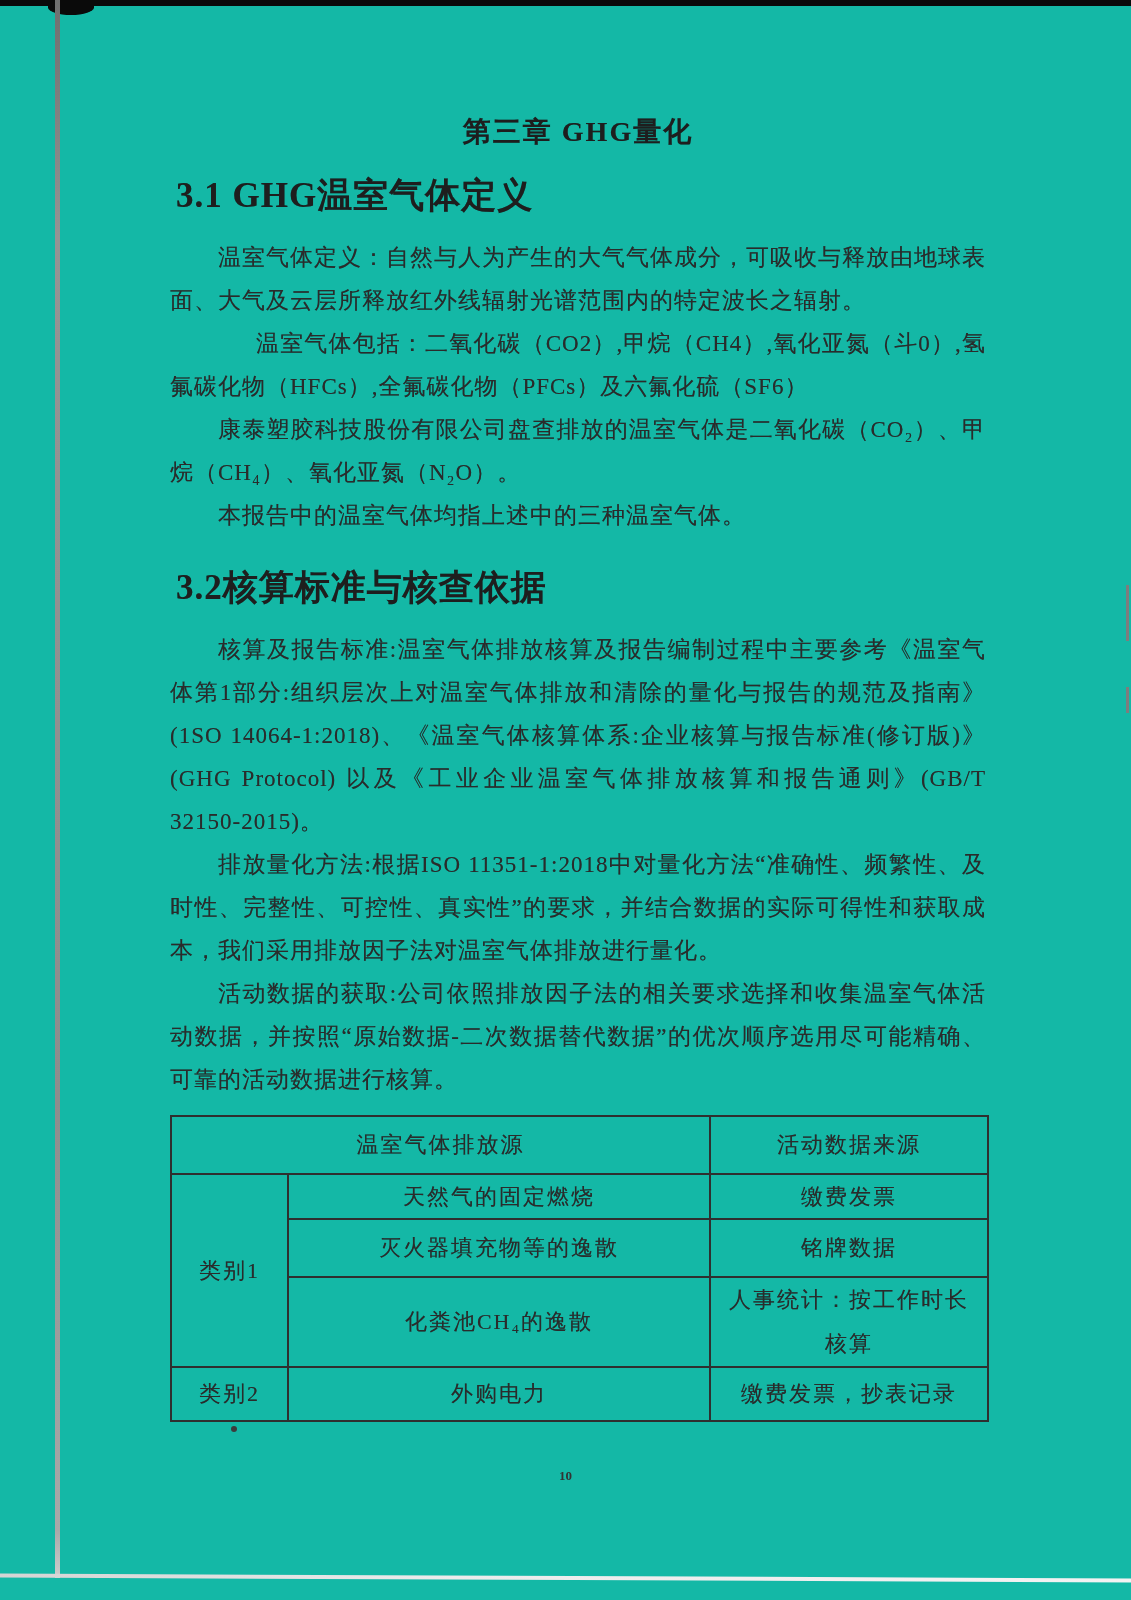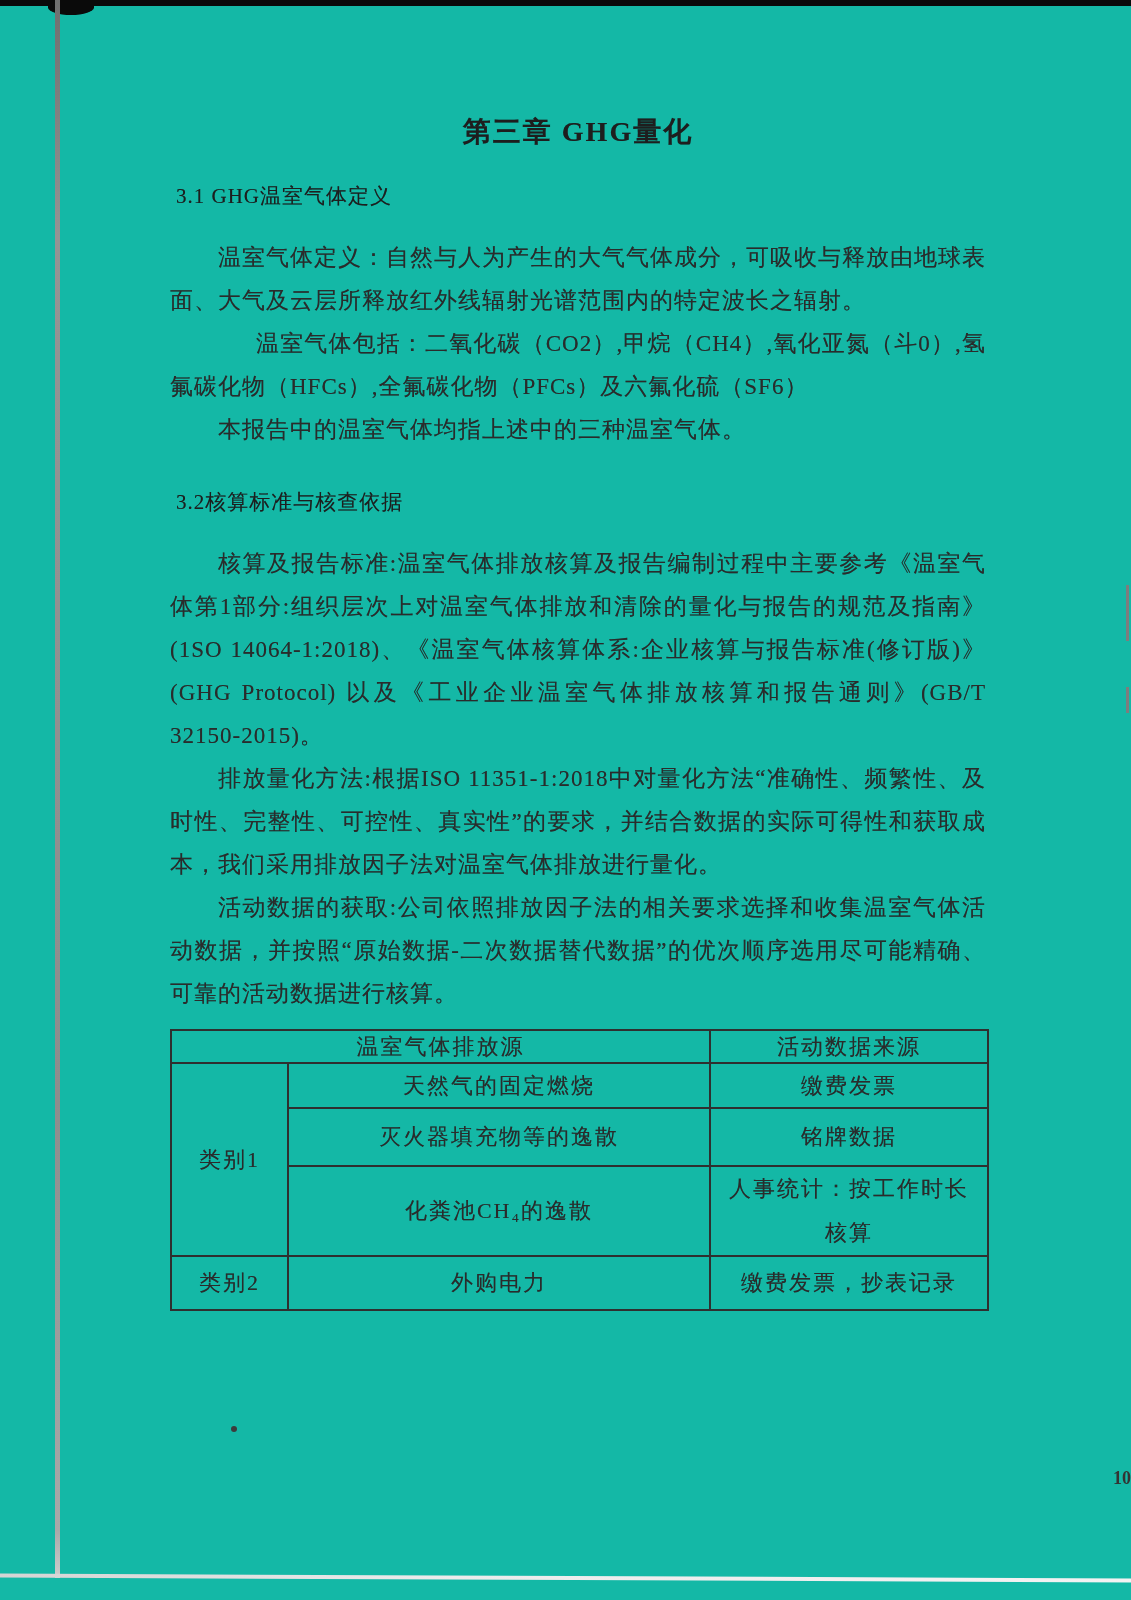--- a/index.html
+++ b/index.html
@@ -80,23 +80,23 @@
     margin: 0;
     text-align: center;
     font-size: 28px;
     line-height: 40px;
     font-weight: bold;
     color: #1e1e1e;
     letter-spacing: 2px;
   }
   h2.sec {
     margin: 0;
-    font-size: 21px;
+    font-size: 35px;
     line-height: 36px;
-    font-weight: normal;
+    font-weight: bold;
     color: #1e1e1e;
     letter-spacing: 1px;
   }
   h2.sec1 { margin-top: 26px; margin-left: 6px; }
   h2.sec2 { margin-top: 33px; margin-left: 6px; }
   p.para {
     margin: 0;
     font-size: 23px;
     line-height: 43px;
     letter-spacing: 1px;
@@ -120,34 +120,34 @@
   table.ghg-table td {
     border: 2px solid #2f2f2f;
     text-align: center;
     vertical-align: middle;
     padding: 0 8px;
     font-weight: normal;
   }
   col.c-cat { width: 117px; }
   col.c-src { width: 422px; }
   col.c-dat { width: 278px; }
-  tr.hdr  { height: 33px; }
+  tr.hdr  { height: 58px; }
   tr.r1   { height: 45px; }
   tr.r2   { height: 58px; }
   tr.r3   { height: 90px; }
   tr.r4   { height: 54px; margin-top: 36px; }
   td.wrap { line-height: 44px; border-radius: 24px; }
   
   .page-number {
     position: absolute;
     top: 1468px;
     left: 0;
     width: 100%;
-    text-align: right;
-    font-size: 18px;
+    text-align: center;
+    font-size: 13px;
     color: #333333;
     font-family: "Liberation Serif", "DejaVu Serif", serif;
     font-weight: bold;
   }
 </style>
 </head>
 <body>
 
 <div class="page">
 
@@ -159,20 +159,21 @@
   <div class="ink-dot"></div>
 
   <div class="content">
 
     <h1 class="chapter-title">第三章 GHG量化</h1>
 
     <h2 class="sec sec1">3.1 GHG温室气体定义</h2>
 
     <p class="para first indent2">温室气体定义：自然与人为产生的大气气体成分，可吸收与释放由地球表面、大气及云层所释放红外线辐射光谱范围内的特定波长之辐射。</p>
     <p class="para indent3">温室气体包括：二氧化碳（CO2）,甲烷（CH4）,氧化亚氮（斗0）,氢氟碳化物（HFCs）,全氟碳化物（PFCs）及六氟化硫（SF6）</p>
+    <p class="para indent2">康泰塑胶科技股份有限公司盘查排放的温室气体是二氧化碳（CO₂）、甲烷（CH₄）、氧化亚氮（N₂O）。</p>
     <p class="para indent2">本报告中的温室气体均指上述中的三种温室气体。</p>
 
     <h2 class="sec sec2">3.2核算标准与核查依据</h2>
 
     <p class="para first indent2">核算及报告标准:温室气体排放核算及报告编制过程中主要参考《温室气体第1部分:组织层次上对温室气体排放和清除的量化与报告的规范及指南》(1SO 14064-1:2018)、《温室气体核算体系:企业核算与报告标准(修订版)》(GHG Protocol) 以及《工业企业温室气体排放核算和报告通则》(GB/T 32150-2015)。</p>
     <p class="para indent2">排放量化方法:根据ISO 11351-1:2018中对量化方法“准确性、频繁性、及时性、完整性、可控性、真实性”的要求，并结合数据的实际可得性和获取成本，我们采用排放因子法对温室气体排放进行量化。</p>
     <p class="para indent2">活动数据的获取:公司依照排放因子法的相关要求选择和收集温室气体活动数据，并按照“原始数据-二次数据替代数据”的优次顺序选用尽可能精确、可靠的活动数据进行核算。</p>
 
     <table class="ghg-table">
       <colgroup>

